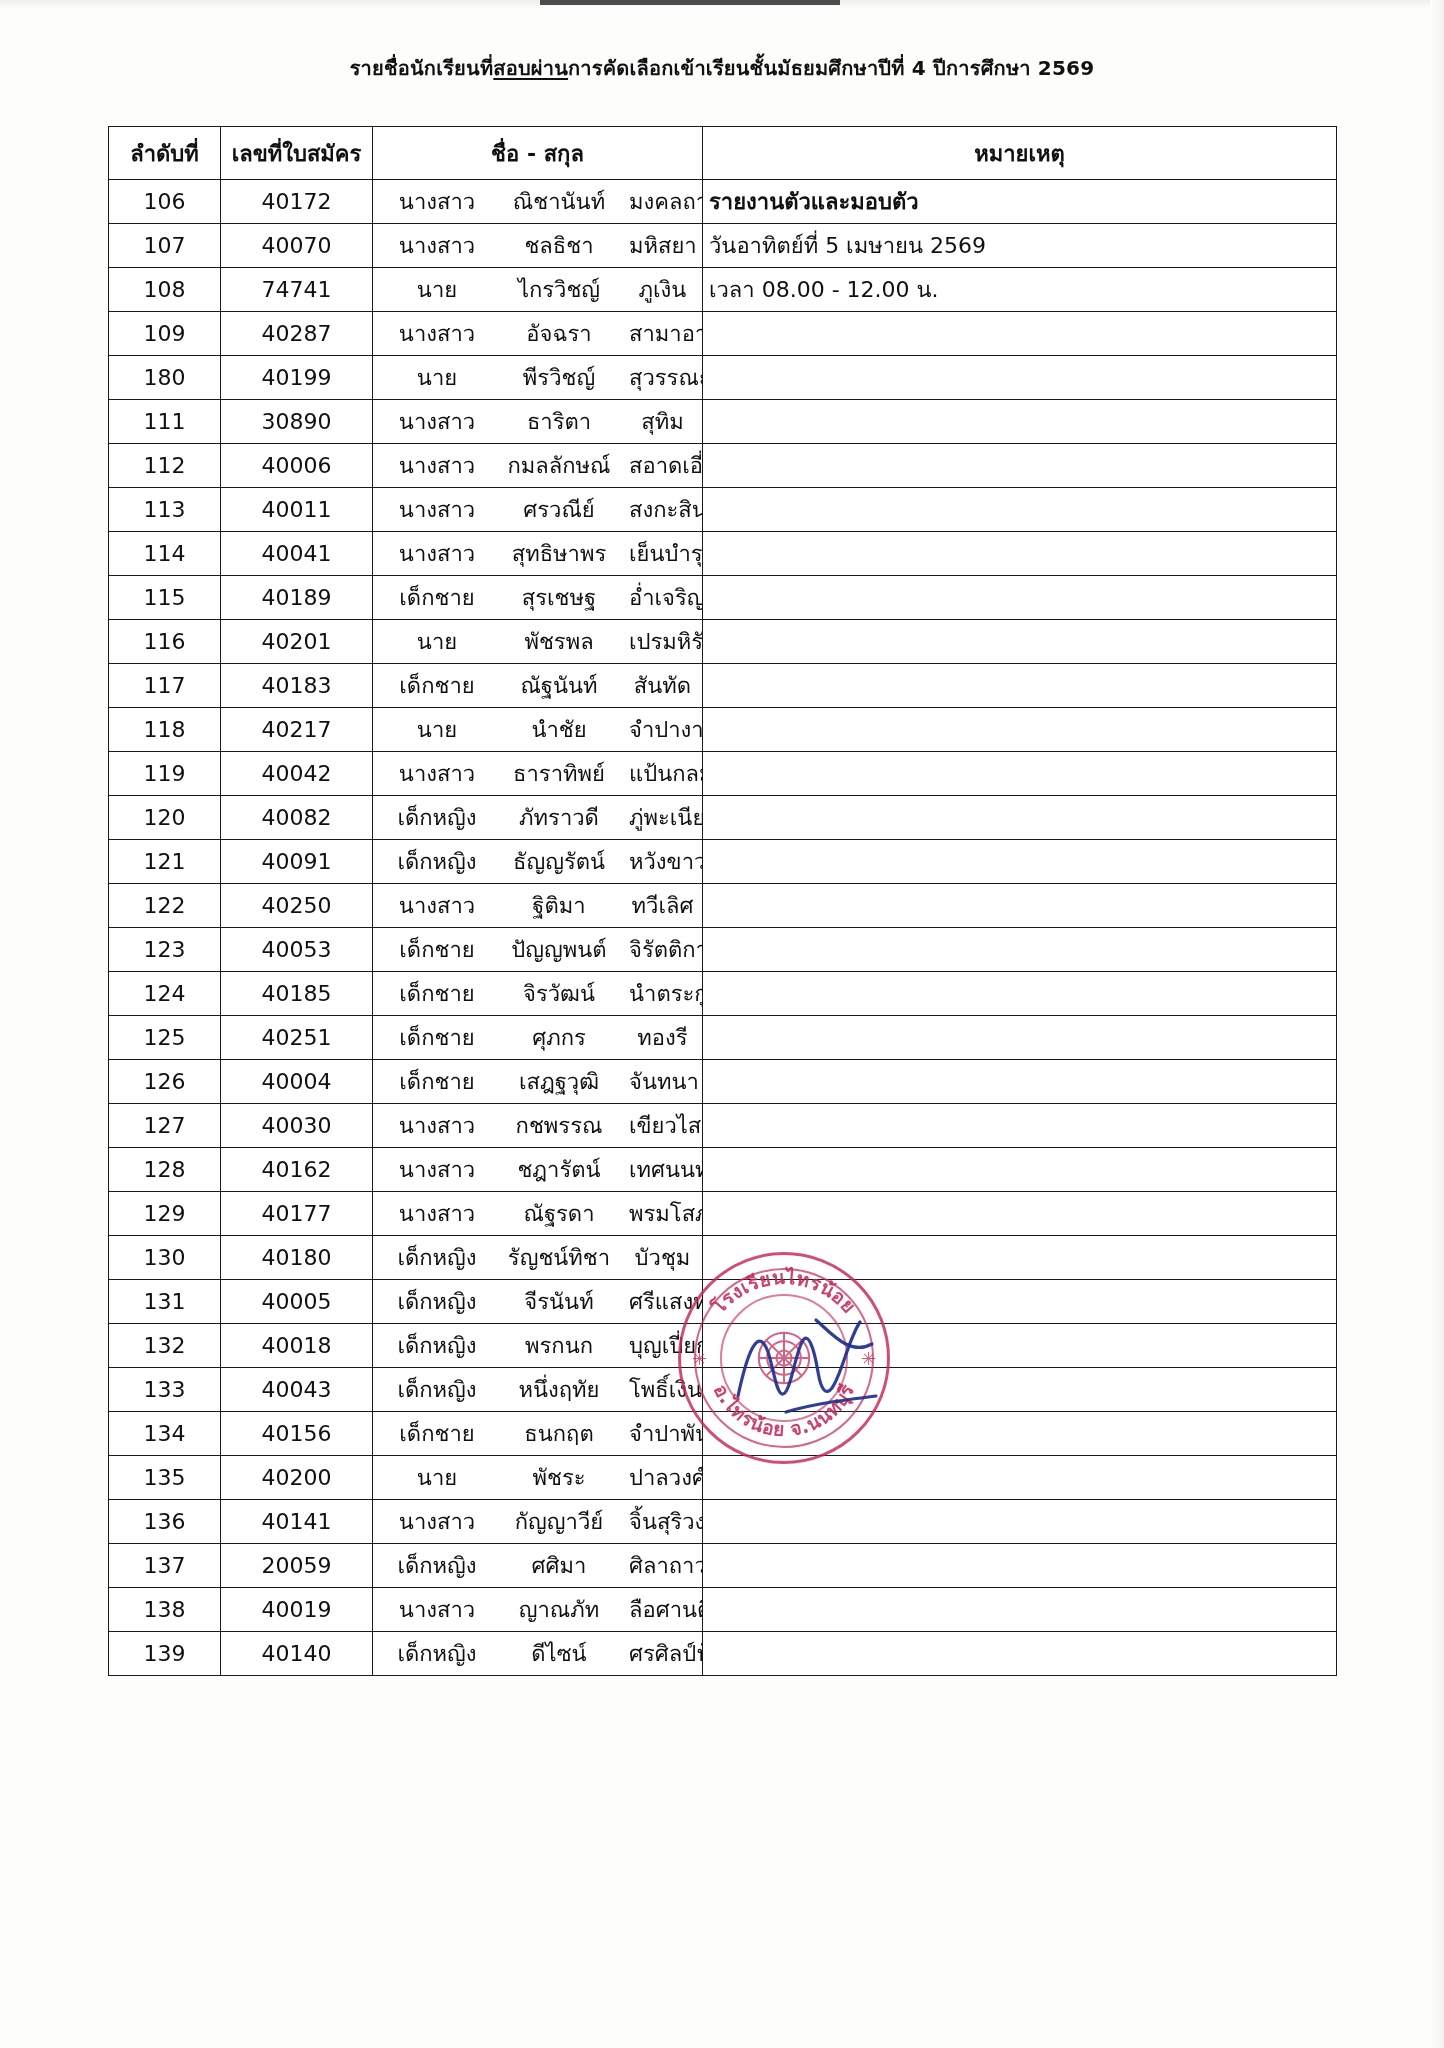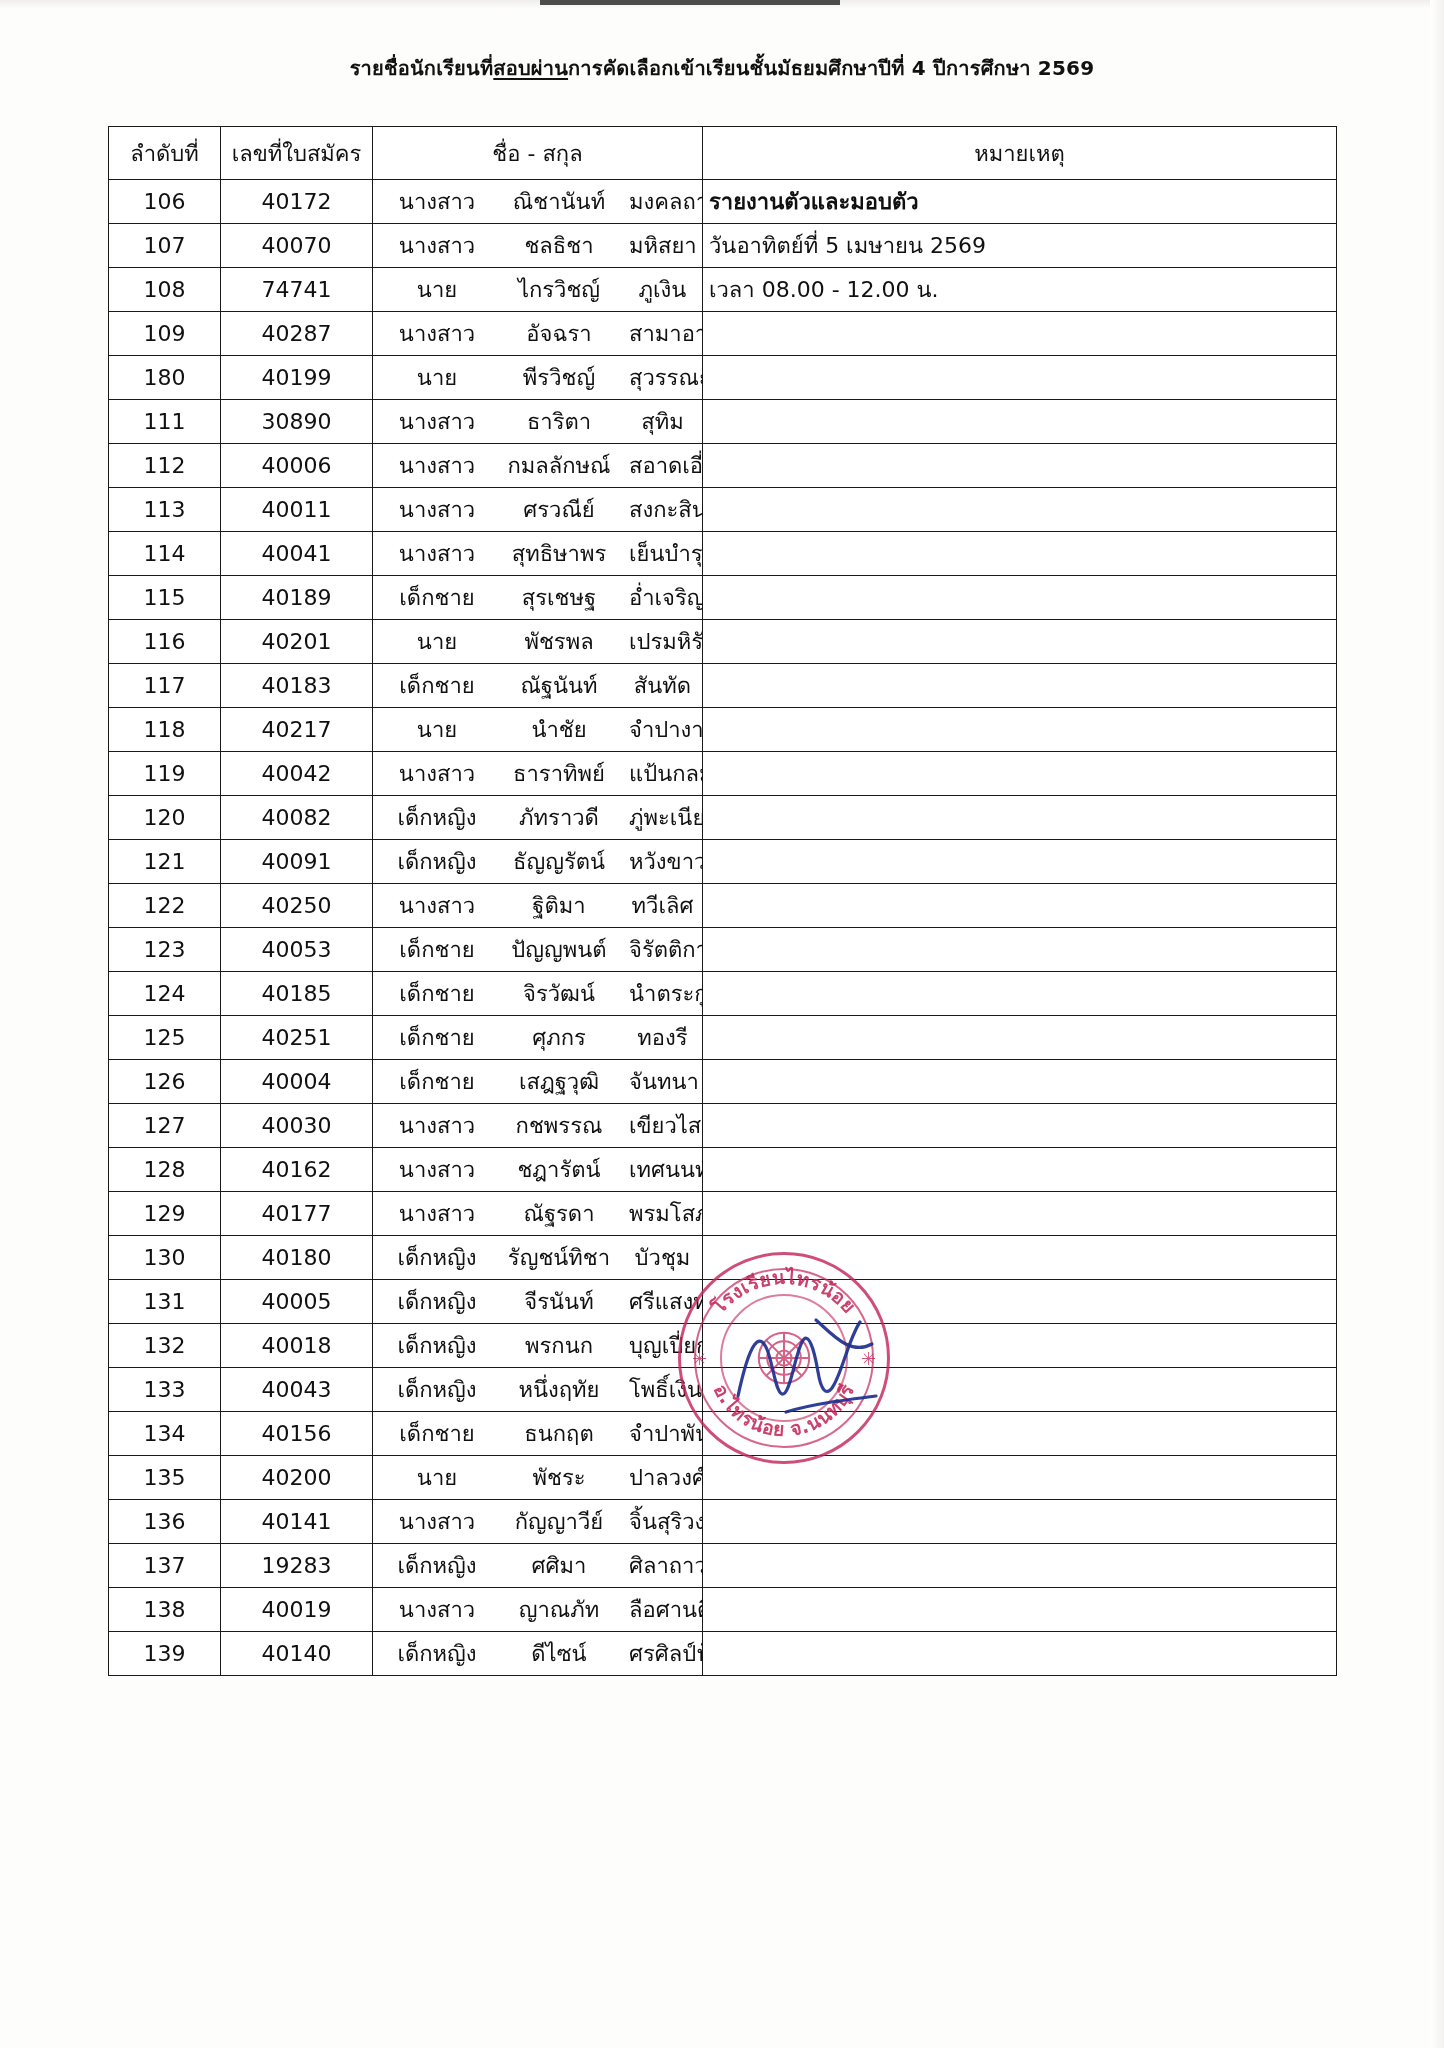--- a/index.html
+++ b/index.html
@@ -76,21 +76,21 @@
     height: 43px;
     padding: 0 6px;
     font-size: 22px;
     font-weight: normal;
     vertical-align: middle;
     background: #ffffff;
   }
   table.roster th {
     height: 52px;
     text-align: center;
-    font-weight: normal;
+    font-weight: bold;
   }
   col.c-order  { width: 112px; }
   col.c-appno  { width: 152px; }
   col.c-name   { width: 330px; }
   col.c-note   { width: 634px; }
 
   td.order, td.appno { text-align: center; }
 
   td.name {
     padding: 0;
@@ -583,21 +583,21 @@
             <div class="nm">
               <span class="pre">นางสาว</span>
               <span class="given">กัญญาวีย์</span>
               <span class="sur">จิ้นสุริวงษ์</span>
             </div>
           </td>
           <td class="note"></td>
         </tr>
         <tr>
           <td class="order">137</td>
-          <td class="appno">19283</td>
+          <td class="appno">20059</td>
           <td class="name">
             <div class="nm">
               <span class="pre">เด็กหญิง</span>
               <span class="given">ศศิมา</span>
               <span class="sur">ศิลาถาวรรุ่ง</span>
             </div>
           </td>
           <td class="note"></td>
         </tr>
         <tr>

